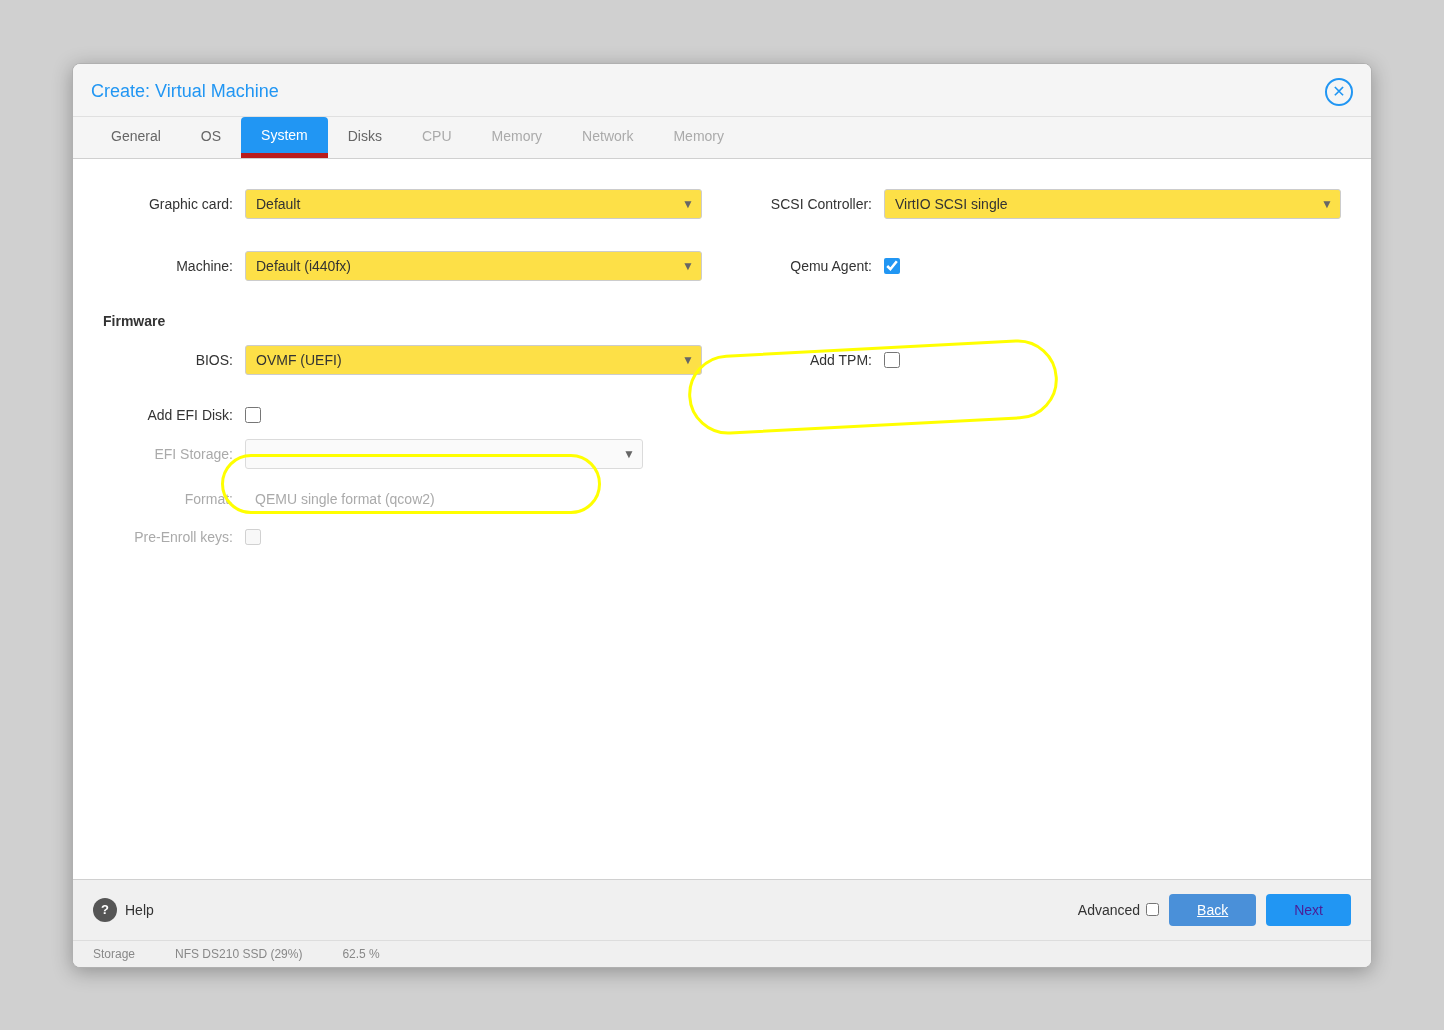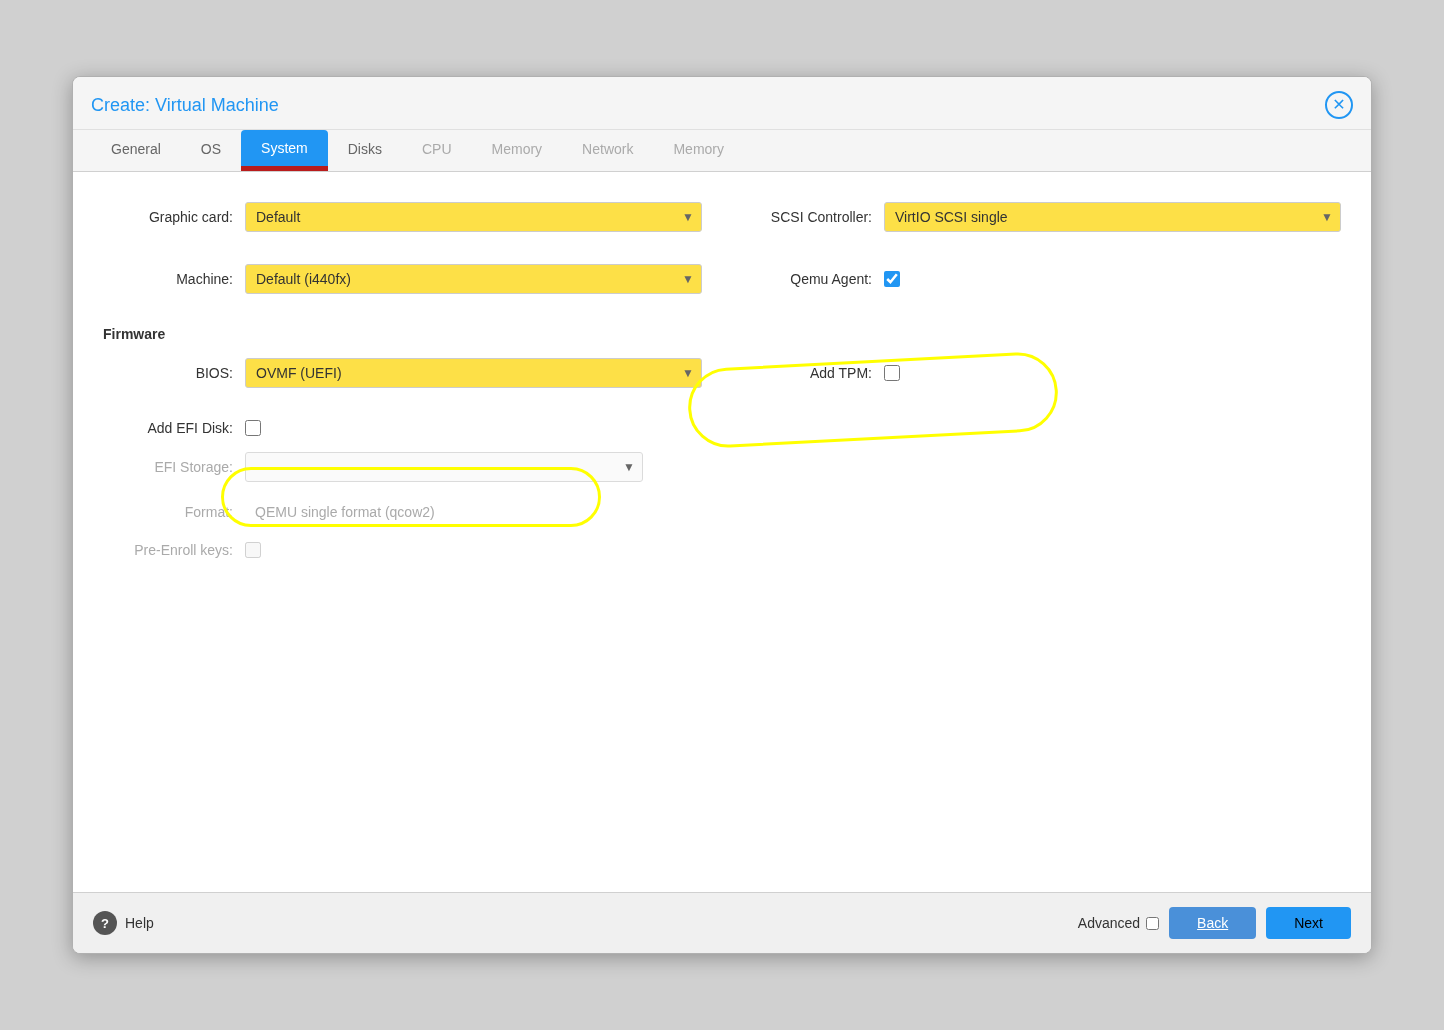--- a/index.html
+++ b/index.html
@@ -217,21 +217,21 @@
       color: #fff;
       border: none;
       border-radius: 4px;
       font-size: 14px;
       cursor: pointer;
       text-decoration: underline;
     }
     .btn-next {
       padding: 8px 28px;
       background: #2196f3;
-      color: #000000;
+      color: #4c1d95;
       border: none;
       border-radius: 4px;
       font-size: 14px;
       cursor: pointer;
       font-weight: 500;
     }
     .taskbar-hint {
       background: #f0f0f0;
       padding: 6px 20px;
       font-size: 12px;
@@ -365,13 +365,18 @@
     <div class="footer-right">
       <label class="advanced-label">
         <span>Advanced</span>
         <input type="checkbox" style="">
       </label>
       <button class="btn-back">Back</button>
       <button class="btn-next">Next</button>
     </div>
   </div>
 
+  <div class="taskbar-hint">
+    <span>Storage</span>
+    <span>NFS DS210 SSD (29%)</span>
+    <span>62.5 %</span>
+  </div>
 </div>
 
 </body></html>

